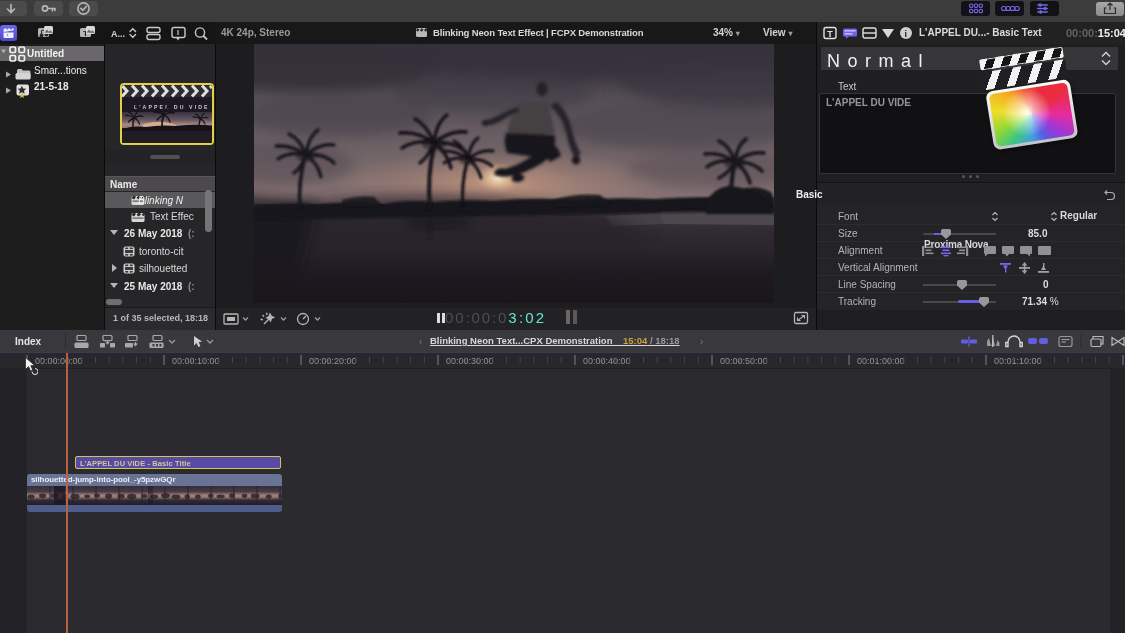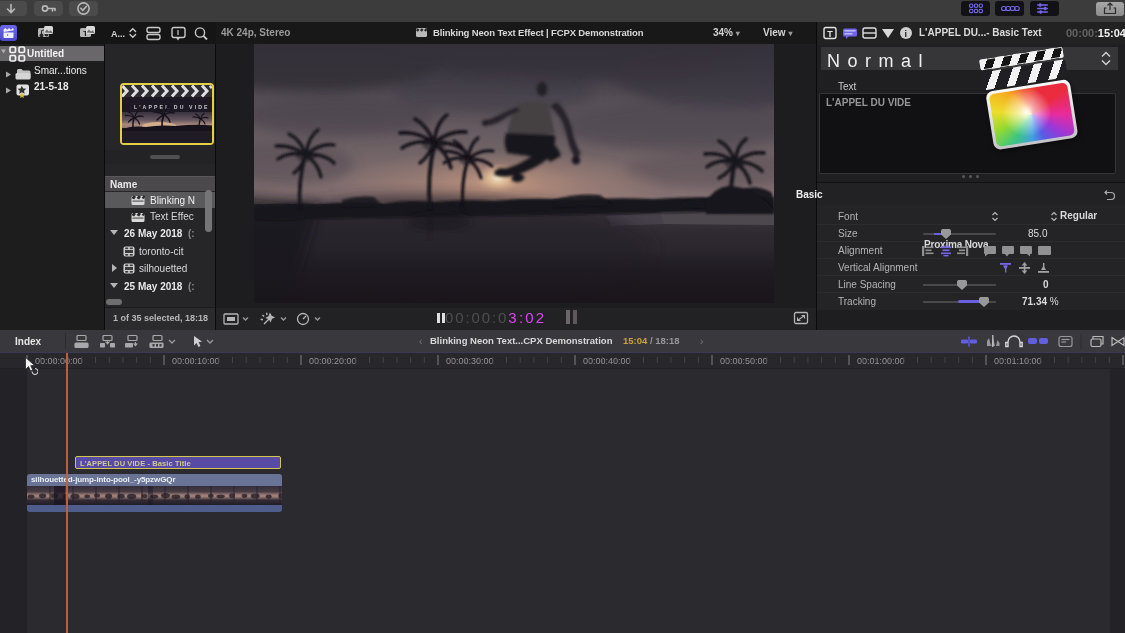--- a/index.html
+++ b/index.html
@@ -202,21 +202,21 @@
   <div class="abs" style="left:150px;top:155px;width:30px;height:4px;background:#505050;border-radius:2px;"></div>
 
   <div class="abs" style="left:105px;top:176px;width:110px;height:15px;background:#4b494c;border-top:1px solid #59575a;color:#e8e8e8;font-size:10px;font-weight:bold;line-height:15px;padding-left:5px;box-sizing:border-box;">Name</div>
 
   <div class="abs" style="left:105px;top:192px;width:110px;height:16px;background:#59585a;"></div>
   <svg class="abs" style="left:131px;top:194px" width="15" height="12" viewBox="0 0 15 12">
       <rect x="0.5" y="2" width="13" height="9" rx="1.5" fill="#d8d8d8"></rect>
       <path d="M0.5 4 l2-2.6 2.6 1.4-2 2.6z M5.5 4 l2-2.6 2.6 1.4-2 2.6z M10.5 4 l2-2.6 2 1.1-1.8 2.5z" fill="#2a2a2a"></path>
       <rect x="1.5" y="6.5" width="11" height="1.2" fill="#5a5a5a"></rect>
     </svg>
-  <div class="abs" style="left:150px;top:195px;color:#f0f0f0;font-size:10px;">Blinking N</div>
+  <div class="abs" style="left:138px;top:195px;color:#f0f0f0;font-size:10px;font-style:italic;">Blinking N</div>
   <svg class="abs" style="left:131px;top:211px" width="15" height="12" viewBox="0 0 15 12">
       <rect x="0.5" y="2" width="13" height="9" rx="1.5" fill="#d8d8d8"></rect>
       <path d="M0.5 4 l2-2.6 2.6 1.4-2 2.6z M5.5 4 l2-2.6 2.6 1.4-2 2.6z M10.5 4 l2-2.6 2 1.1-1.8 2.5z" fill="#2a2a2a"></path>
       <rect x="1.5" y="6.5" width="11" height="1.2" fill="#5a5a5a"></rect>
     </svg>
   <div class="abs" style="left:150px;top:211px;color:#d8d8d8;font-size:10px;">Text Effec</div>
   <div class="abs" style="left:110px;top:230px;width:0;height:0;border-left:4px solid transparent;border-right:4px solid transparent;border-top:5px solid #b5b5b5;"></div>
   <div class="abs" style="left:124px;top:228px;color:#e8e8e8;font-size:10px;font-weight:bold;">26 May 2018&nbsp;&nbsp;<span style="color:#8a8a8a;">(:</span></div>
   <svg class="abs" style="left:123px;top:246px" width="12" height="11" viewBox="0 0 12 11">
       <rect x="0.5" y="0.5" width="11" height="10" rx="2" fill="#cfcfcf"></rect>
@@ -419,21 +419,21 @@
     </g>
     <path d="M59 6.5 l2.5 2.5 2.5-2.5" stroke="#9a9a9a" stroke-width="1.4" fill="none"></path>
     <g fill="none" stroke="#b5b5b5" stroke-width="1.3">
       <circle cx="81" cy="8" r="5.5"></circle>
       <path d="M81 8 l3-3"></path>
     </g>
     <path d="M93 6.5 l2.5 2.5 2.5-2.5" stroke="#9a9a9a" stroke-width="1.4" fill="none"></path>
   </svg>
   <div class="abs" style="left:437px;top:313px;width:3px;height:10px;background:#dededf;"></div>
   <div class="abs" style="left:442px;top:313px;width:3px;height:10px;background:#dededf;"></div>
-  <div class="abs" style="left:445px;top:309px;color:#4f4e50;font-size:15px;letter-spacing:1.9px;">00:00:0<span style="color:#d946ef;letter-spacing:2.2px;">3:02</span></div>
+  <div class="abs" style="left:445px;top:309px;color:#4f4e50;font-size:15px;letter-spacing:1.9px;">00:00:0<span style="color:#5eead4;letter-spacing:2.2px;">3:02</span></div>
   <div class="abs" style="left:566px;top:310px;width:4px;height:14px;background:#6e6567;"></div>
   <div class="abs" style="left:573px;top:310px;width:4px;height:14px;background:#5e5658;"></div>
   <svg class="abs" style="left:793px;top:311px" width="16" height="14" viewBox="0 0 16 14">
     <rect x="1.5" y="1.5" width="13" height="11" rx="1.5" fill="none" stroke="#b5b5b5" stroke-width="1.3"></rect>
     <path d="M4.5 9.5 l7-5 M4.5 6.5 v3 h3 M11.5 7.5 v-3 h-3" stroke="#b5b5b5" stroke-width="1.1" fill="none"></path>
   </svg>
   <div class="abs" style="left:816px;top:22px;width:1px;height:308px;background:#0a0a0a;"></div>
 
   <div class="abs" style="left:817px;top:44px;width:308px;height:286px;background:#1f1e20;"></div>
   <div class="abs" style="left:821px;top:47px;width:297px;height:23px;background:#363537;"></div>
@@ -471,21 +471,21 @@
     </svg>
   <div class="abs" style="left:1012px;top:210px;color:#d8d7d9;font-size:10px;font-weight:bold;padding-left:48px;">Regular</div>
   <svg class="abs" style="left:1050px;top:211px" width="8" height="11" viewBox="0 0 8 11">
       <path d="M1.5 4 L4 1.5 L6.5 4 M1.5 7 L4 9.5 L6.5 7" stroke="#b9b8ba" stroke-width="1.2" fill="none"></path>
     </svg>
 
   <div class="abs" style="left:838px;top:228px;color:#b4b3b5;font-size:10px;">Size</div>
   <div class="abs" style="left:923px;top:233px;width:73px;height:2px;background:#49484b;border-radius:1px;"></div>
   <div class="abs" style="left:934px;top:233px;width:10px;height:2px;background:#6c5ee4;"></div>
   <div class="abs" style="left:941px;top:229px;width:10px;height:10px;background:#98979a;clip-path:polygon(12% 0,88% 0,100% 12%,100% 55%,50% 100%,0 55%,0 12%);"></div>
-  <div class="abs" style="left:1028px;top:228px;color:#dcdbdd;font-size:10px;font-weight:normal;">85.0</div>
+  <div class="abs" style="left:1028px;top:228px;color:#dcdbdd;font-size:10px;font-weight:bold;">85.0</div>
 
   <div class="abs" style="left:838px;top:245px;color:#b4b3b5;font-size:10px;">Alignment</div>
   <svg class="abs" style="left:922px;top:245px" width="130" height="12" viewBox="0 0 130 12">
     <g fill="#919092">
       <g>
           <rect x="0" y="1" width="2.2" height="10"></rect>
           <rect x="3.5" y="1.5" width="8" height="1.6"></rect>
           <rect x="3.5" y="4.5" width="6" height="1.6"></rect>
           <rect x="3.5" y="7.5" width="8" height="1.6"></rect>
         </g>
@@ -561,21 +561,21 @@
       <rect x="76" y="9" width="13" height="4.5" rx="0.8" fill="#a9a8aa"></rect>
       <rect x="78.5" y="10" width="2" height="2.5" fill="#39383c" stroke="none"></rect>
       <rect x="82" y="10" width="2" height="2.5" fill="#39383c" stroke="none"></rect>
       <rect x="85.5" y="10" width="2" height="2.5" fill="#39383c" stroke="none"></rect>
     </g>
     <path d="M95 6 l3 3 3-3" stroke="#98979a" stroke-width="1.4" fill="none"></path>
     <path d="M120 2 l0 9.5 2.6-2.6 1.8 4 2-1 -1.8-3.8 3.6-.4z" fill="#cfcecf"></path>
     <path d="M133 6 l3 3 3-3" stroke="#98979a" stroke-width="1.4" fill="none"></path>
   </svg>
   <div class="abs" style="left:419px;top:336px;color:#7a797b;font-size:10px;">‹</div>
-  <div class="abs" style="left:430px;top:335px;color:#d8d7d9;font-size:9.5px;font-weight:bold;">Blinking Neon Text...CPX Demonstration&nbsp;&nbsp;&nbsp;&nbsp;<span style="color:#c9a23e;">15:04</span><span style="color:#98979a;"> / 18:18</span></div>
+  <div class="abs" style="left:430px;top:335px;color:#d8d7d9;font-size:9.5px;font-weight:bold;text-decoration:underline;">Blinking Neon Text...CPX Demonstration&nbsp;&nbsp;&nbsp;&nbsp;<span style="color:#c9a23e;">15:04</span><span style="color:#98979a;"> / 18:18</span></div>
   <div class="abs" style="left:700px;top:336px;color:#7a797b;font-size:10px;">›</div>
   <svg class="abs" style="left:960px;top:334px" width="165" height="15" viewBox="0 0 165 15">
     <g fill="#625ee0">
       <rect x="1" y="5.5" width="7" height="4" rx="1.2"></rect>
         <rect x="10" y="5.5" width="7" height="4" rx="1.2"></rect>
       <rect x="8.3" y="2.5" width="1.4" height="10"></rect>
     </g>
     <g fill="#98979a">
       <path d="M27 12 v-5 l2-3 2 8z M31.5 12 l1.5-9 2 9z M36 12 l1.5-6 2 3 v3z"></path>
       <rect x="32.2" y="1" width="1.2" height="12" fill="#c9c8ca"></rect>

